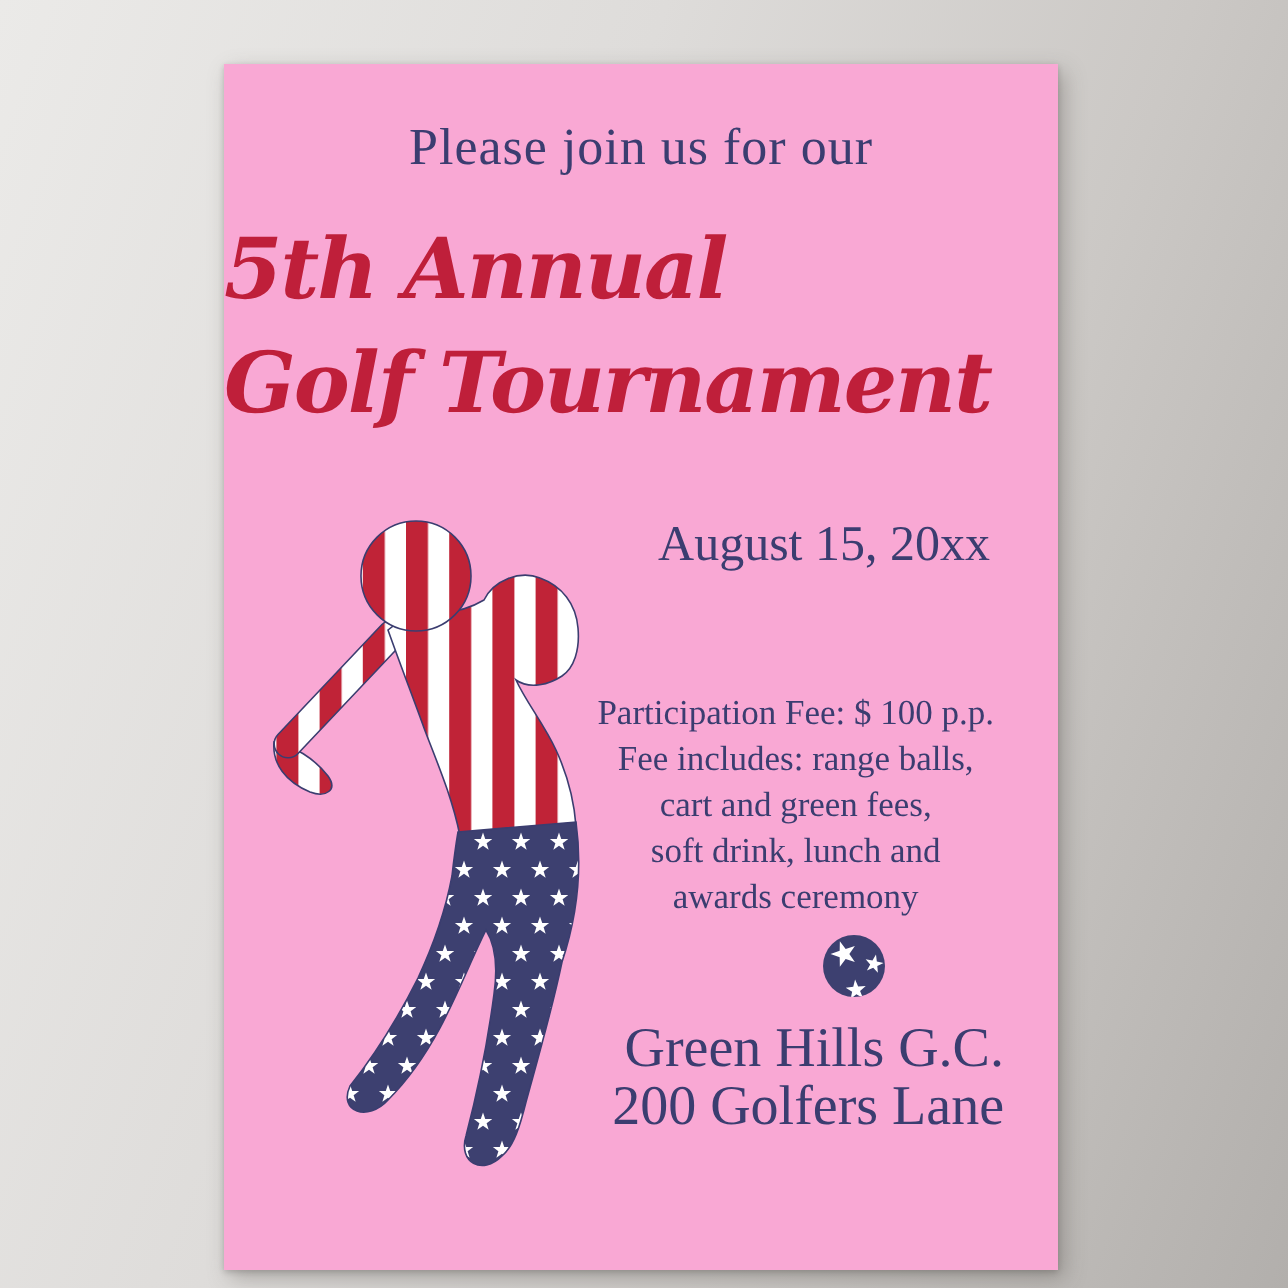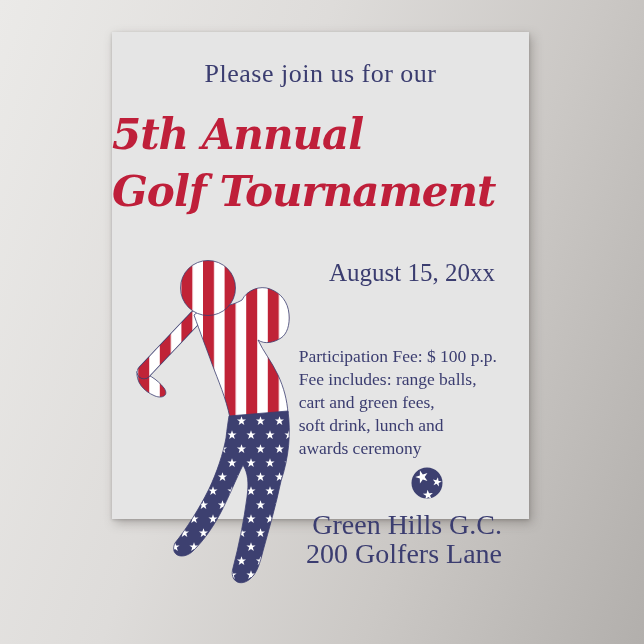--- a/index.html
+++ b/index.html
@@ -2,43 +2,43 @@
 <html><head>
 <meta charset="utf-8">
 <style>
   html, body { margin: 0; padding: 0; }
   body {
     width: 644px; height: 644px; overflow: hidden;
     background: linear-gradient(110deg, #ebeae8 0%, #dedcda 38%, #cbc8c5 68%, #b2afac 100%);
     font-family: "Liberation Serif", serif;
   }
   .poster {
-    position: absolute; left: 112px; top: 32px; width: 417px; height: 487px;
-    background: #e5e5e5;
+    position: absolute; left: 112px; top: 32px; width: 417px; height: 603px;
+    background: #f9a8d4;
     box-shadow: 3px 4px 10px rgba(80,75,70,0.35), 0 1px 3px rgba(0,0,0,0.18);
   }
   .intro {
     position: absolute; top: 23px; left: 0; width: 100%;
     text-align: center; font-size: 26px; line-height: 38px;
     letter-spacing: 0.5px; color: #3b3d70;
   }
   .script-title {
     position: absolute; top: 74px; left: 0; width: 100%;
     text-align: left; color: #bf1f3a;
     font-family: "DejaVu Serif", serif; font-style: italic; font-weight: 700;
     font-size: 42px; line-height: 57px; letter-spacing: -1px;
   }
   .date-block {
     position: absolute; top: 225px; right: 34px;
     text-align: left; font-size: 25px; line-height: 31px; color: #3b3d70;
   }
   .date-block .time-line { padding-right: 15px; }
   .fee-block {
     position: absolute; top: 313px; right: 32px;
-    text-align: left; font-size: 17.5px; line-height: 23px; color: #3b3d70;
+    text-align: center; font-size: 17.5px; line-height: 23px; color: #3b3d70;
   }
   .venue-block {
     position: absolute; top: 478px; right: 27px;
     text-align: right; font-size: 28px; line-height: 29px; color: #3b3d70; margin-left: 28px;
   }
   .golfer { position: absolute; left: 18px; top: 225px; width: 165px; height: 340px; }
   .ball   { position: absolute; left: 299px; top: 435px; width: 32px; height: 32px; }
 </style>
 </head>
 <body>

